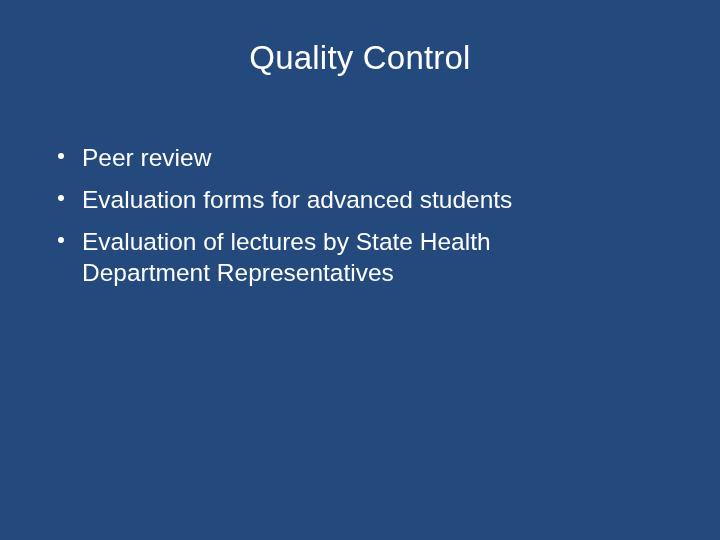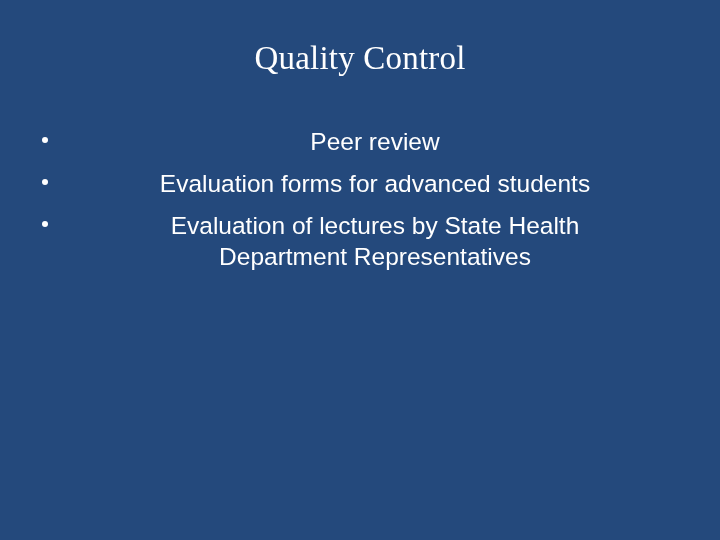--- a/index.html
+++ b/index.html
@@ -24,31 +24,29 @@
     position: absolute;
     left: 0;
     top: 38px;
     width: 720px;
     text-align: center;
     color: #ffffff;
     font-size: 33px;
     font-weight: normal;
     letter-spacing: 0.2px;
     line-height: 40px;
-    font-family: Liberation Serif, serif;
   }
   .body-list {
     position: absolute;
     left: 36px;
     top: 126px;
     width: 648px;
     list-style: none;
-    margin: 0;
+    margin: 16px;
     padding: 0;
-    text-align: center;
   }
   .body-list li {
     position: relative;
     color: #ffffff;
     font-size: 24.5px;
     line-height: 31px;
     padding-left: 30px;
     margin-bottom: 11px;
   }
   .bullet-dot {

